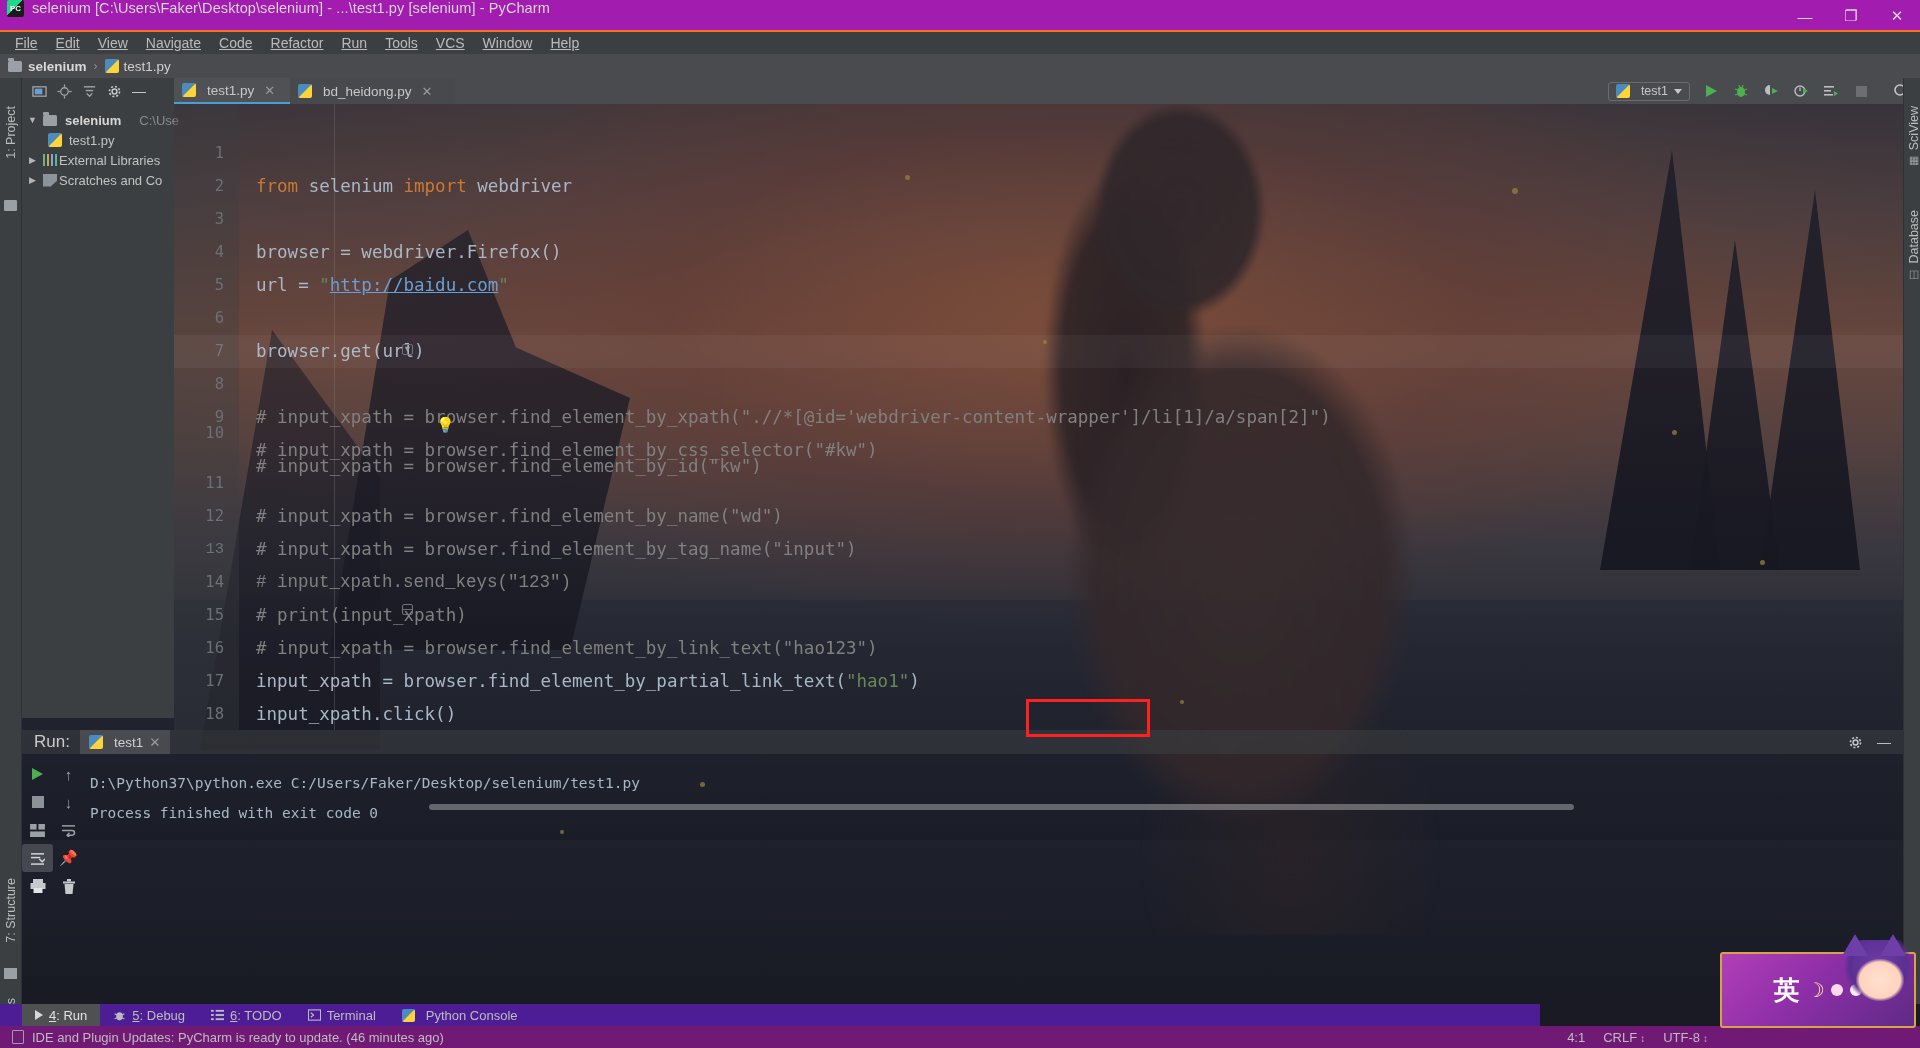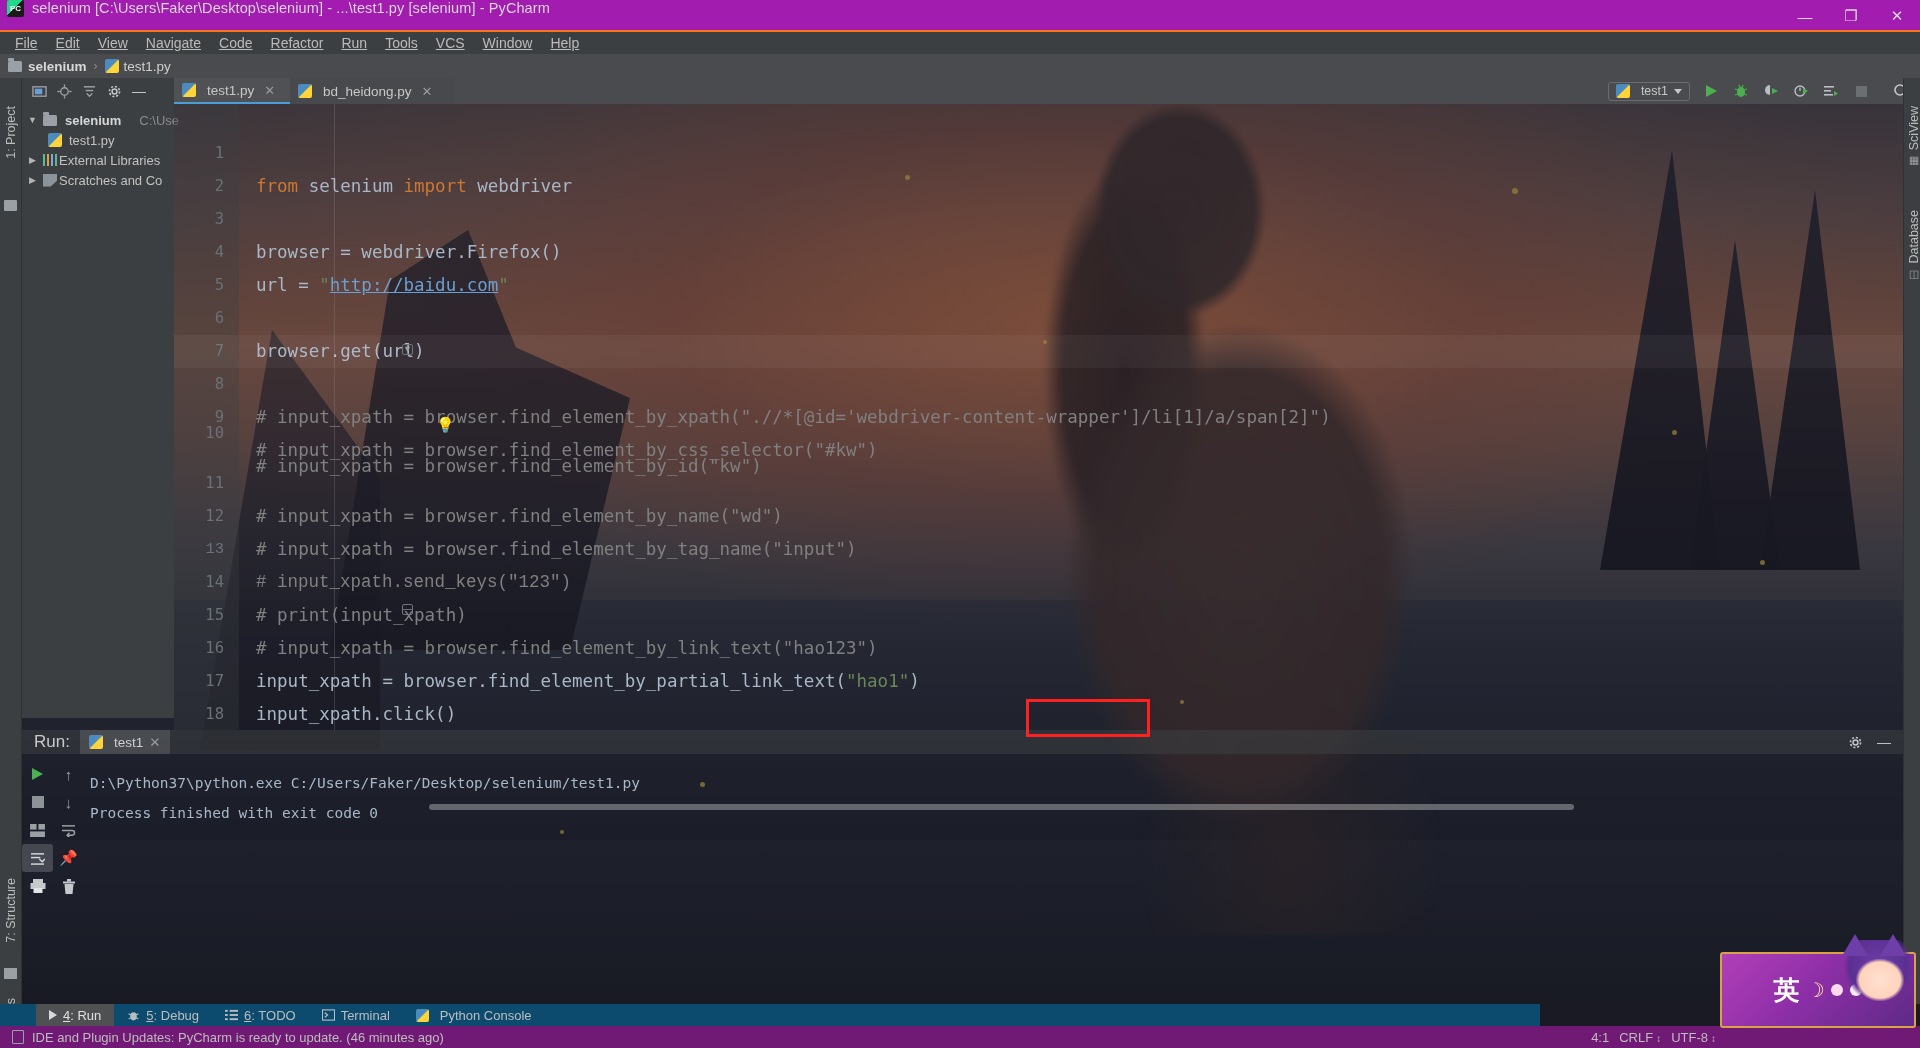--- a/index.html
+++ b/index.html
@@ -250,32 +250,32 @@
 
   
   #right-stripe {
     position: absolute; right: 0; top: 78px; width: 17px; height: 926px;
     background: #3c3f41; border-left: 1px solid #2f3133;
   }
 
   
   #twbar {
     position: absolute; left: 0; top: 1004px; width: 1540px; height: 22px;
-    background: #0c4a6e; display: flex; align-items: center; padding-left: 36px;
+    background: #4c1d95; display: flex; align-items: center; padding-left: 22px;
   }
   .twbtn { display: flex; align-items: center; gap: 6px; padding: 0 13px; height: 22px; color: #bdbdbd; font-size: 13px; }
   .twbtn.active { background: #4e5052; color: #e0e0e0; }
   .twbtn u { text-decoration: underline; }
 
   #statusbar {
     position: absolute; left: 0; top: 1026px; width: 1920px; height: 22px;
     background: #701a75; display: flex; align-items: center;
   }
   #status-left { display: flex; align-items: center; gap: 8px; margin-left: 12px; color: #bdbdbd; font-size: 13px;}
-  #status-right { position: absolute; right: 0; top: 0; height: 22px; display: flex; align-items: center; gap: 10px; color: #bdbdbd; font-size: 13px; padding-right: 14px;}
+  #status-right { position: absolute; right: 0; top: 0; height: 22px; display: flex; align-items: center; gap: 18px; color: #bdbdbd; font-size: 13px; padding-right: 14px;}
   .spin { display:inline-block; font-size: 10px; margin-left: 3px; }
   .doc-ico { width: 12px; height: 14px; border: 1.5px solid #9aa0a3; border-radius: 1px; }
 
   
   #chibi {
     position: absolute; right: 4px; bottom: 20px; width: 196px; height: 76px; z-index: 20;
     background: linear-gradient(135deg,#b13fb8 0%, #8e2fa8 45%, #5e2a86 100%);
     border: 2px solid #d8a24a; border-radius: 3px;
     display: flex; align-items: center; justify-content: center; gap: 7px;
     color: #fff; font-size: 26px; font-weight: bold;

